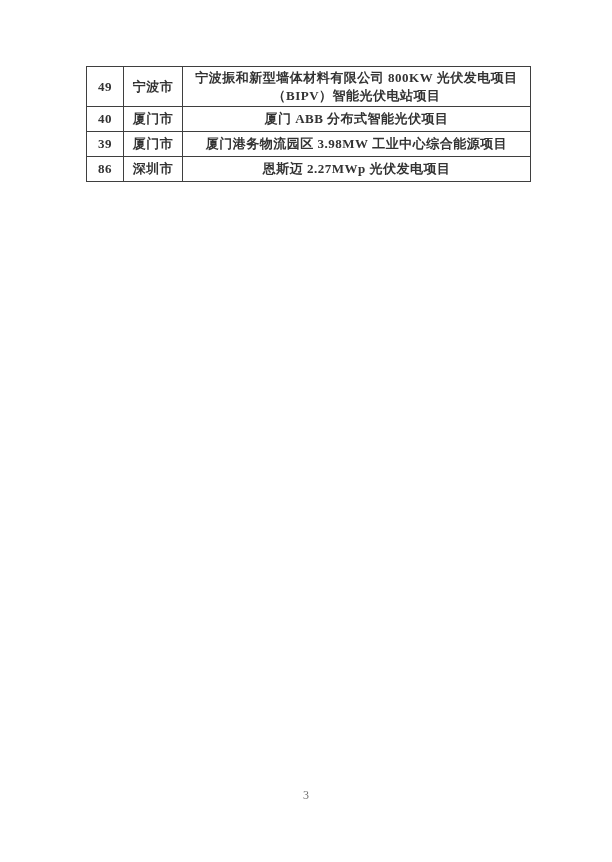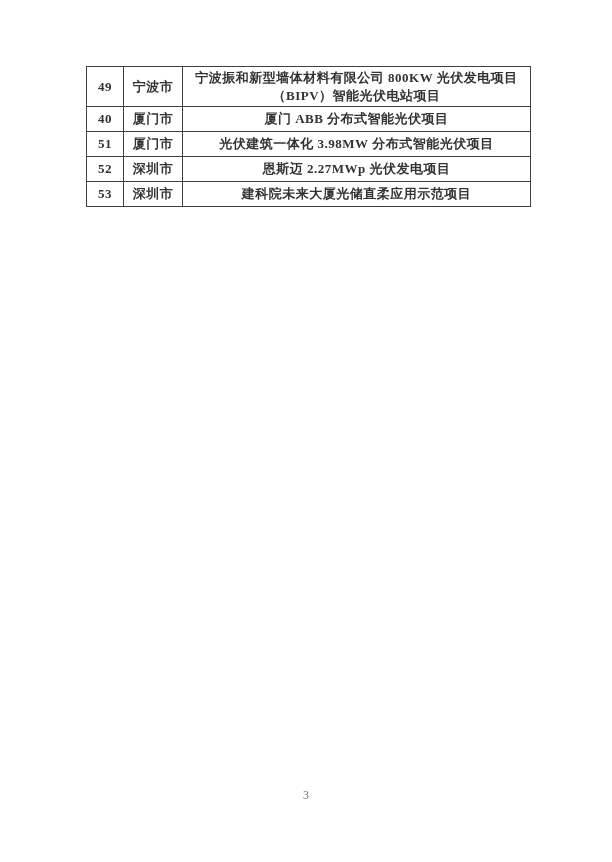--- a/index.html
+++ b/index.html
@@ -68,32 +68,27 @@
         <td>49</td>
         <td>宁波市</td>
         <td>宁波振和新型墙体材料有限公司 800KW 光伏发电项目（BIPV）智能光伏电站项目</td>
       </tr>
       <tr>
         <td>40</td>
         <td>厦门市</td>
         <td>厦门 ABB 分布式智能光伏项目</td>
       </tr>
       <tr>
-        <td>51</td>
+        <td>39</td>
         <td>厦门市</td>
-        <td>光伏建筑一体化 3.98MW 分布式智能光伏项目</td>
+        <td>厦门港务物流园区 3.98MW 工业中心综合能源项目</td>
       </tr>
       <tr>
-        <td>52</td>
+        <td>86</td>
         <td>深圳市</td>
         <td>恩斯迈 2.27MWp 光伏发电项目</td>
-      </tr>
-      <tr>
-        <td>53</td>
-        <td>深圳市</td>
-        <td>建科院未来大厦光储直柔应用示范项目</td>
       </tr>
     </tbody>
   </table>
 
   <div class="page-number">3</div>
 
 </div>
 
 </body></html>

